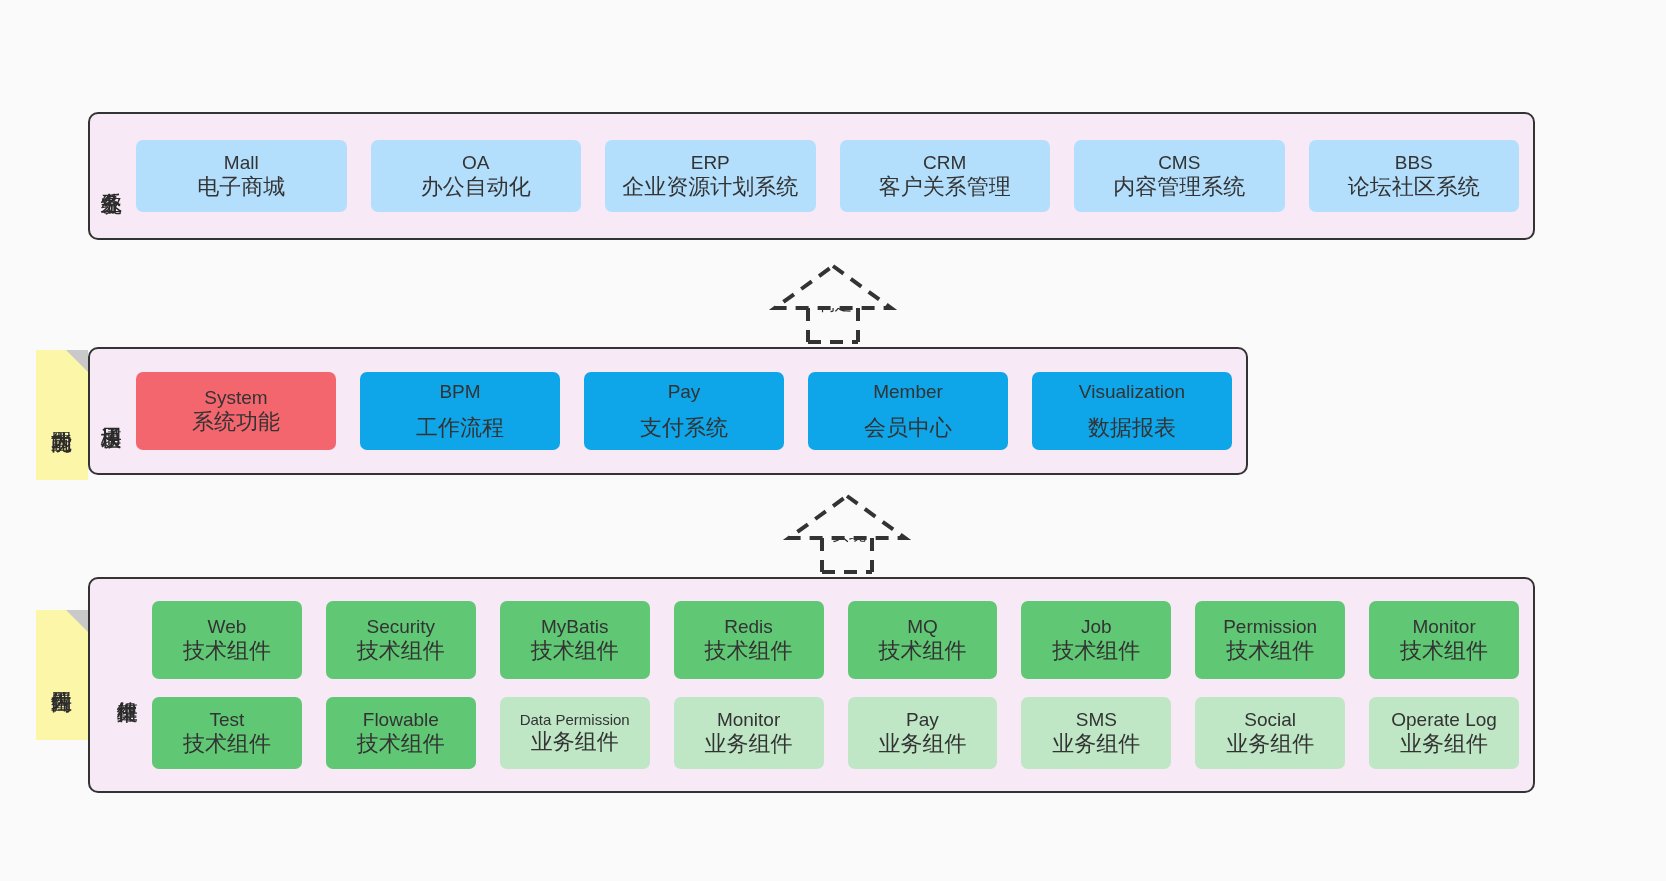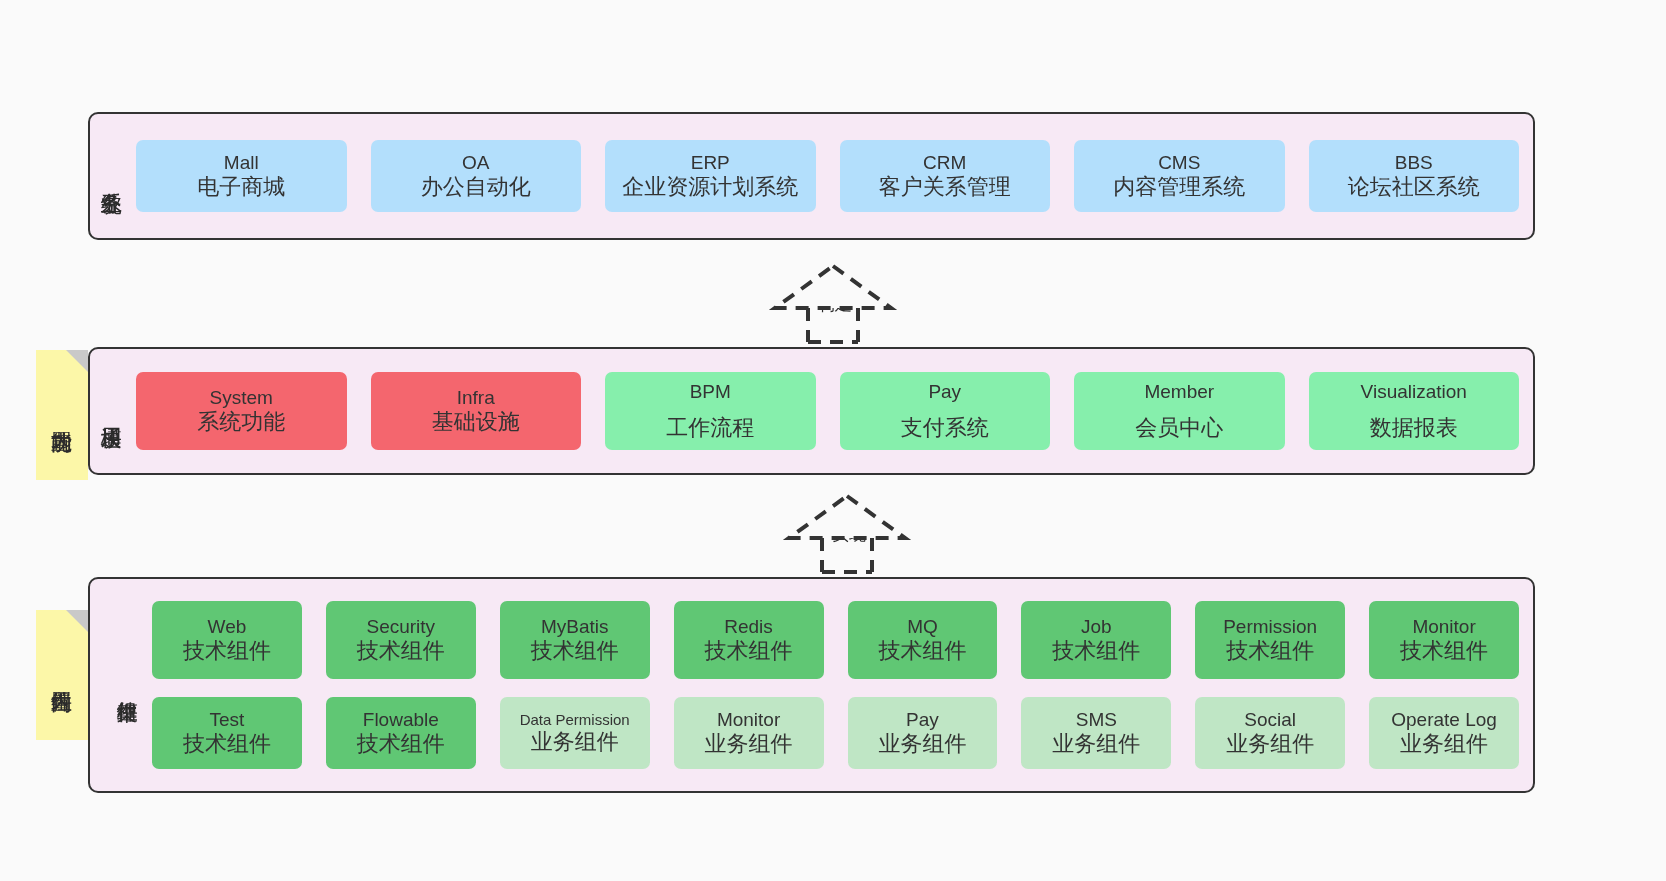--- a/index.html
+++ b/index.html
@@ -69,21 +69,21 @@
     color: #333333;
     line-height: 1.18;
     padding: 4px 2px;
   }
   .box .t-en { font-size: 19px; }
   .box .t-cn { font-size: 22px; }
   .box.multi .t-en { font-size: 15px; }
 
   .box-blue      { background: #b3dffc; }
   .box-red       { background: #f4666e; }
-  .box-pink      { background: #86efac; gap: 12px; }
+  .box-pink      { background: #0ea5e9; gap: 12px; }
   .box-green     { background: #60c774; }
   .box-lgreen    { background: #bfe6c5; }
 
   
   .sticky {
     position: absolute;
     width: 52px;
     background: #fcf7a8;
     color: #2b2b2b;
     font-size: 21px;
@@ -166,32 +166,28 @@
       <path d="M50 46 L50 80 M100 46 L100 80 M50 80 L100 80" fill="none" stroke="#333333" stroke-width="4" stroke-dasharray="13,9"></path>
     </svg>
   </div>
   <div class="gen-label" style="left:815px; top:293px;">构建</div>
 
   <div class="sticky" style="left:36px; top:350px; height:130px;">
     <span class="fold"></span>
     <span class="note-label">内置功能</span>
   </div>
 
-  <div class="layer" id="layer-common" style="left:88px; top:347px; width:1447px; height:128px;">
+  <div class="layer" id="layer-common" style="left:88px; top:347px; width:1160px; height:128px;">
     <div class="layer-title">通用模块</div>
     <div class="layer-body">
       <div class="row" style="height:78px;">
         <div class="box box-red">
           <span class="t-en">System</span>
           <span class="t-cn">系统功能</span>
         </div>
-        <div class="box box-red">
-          <span class="t-en">Infra</span>
-          <span class="t-cn">基础设施</span>
-        </div>
         <div class="box box-pink">
           <span class="t-en">BPM</span>
           <span class="t-cn">工作流程</span>
         </div>
         <div class="box box-pink">
           <span class="t-en">Pay</span>
           <span class="t-cn">支付系统</span>
         </div>
         <div class="box box-pink">
           <span class="t-en">Member</span>

